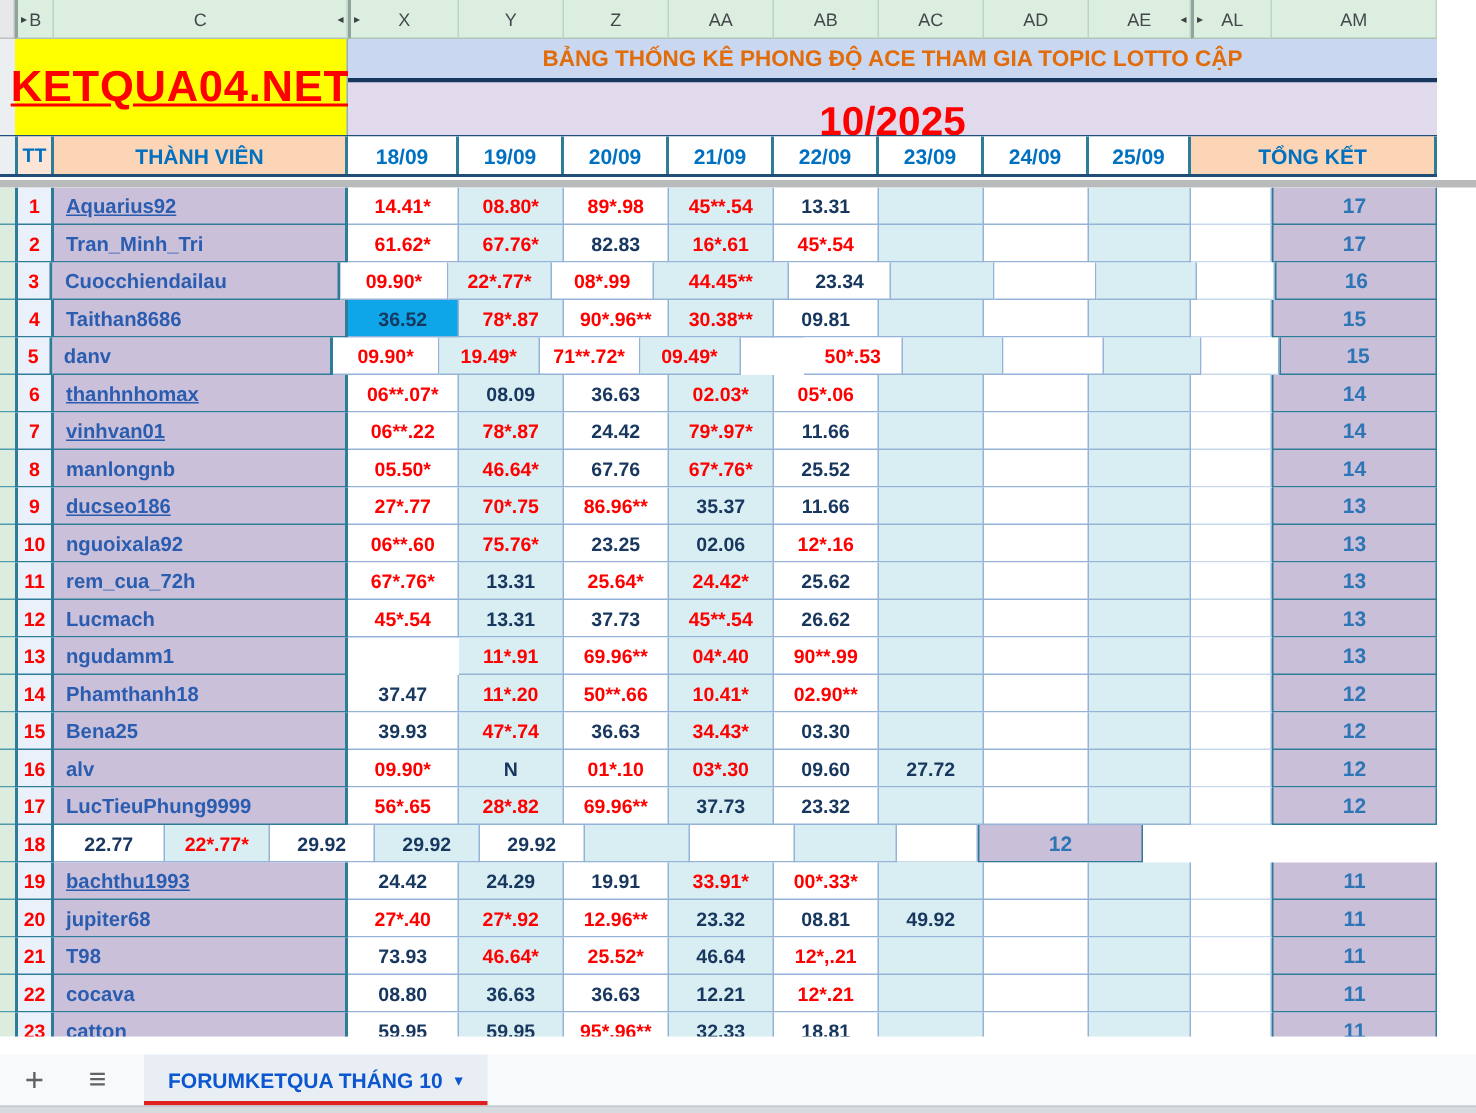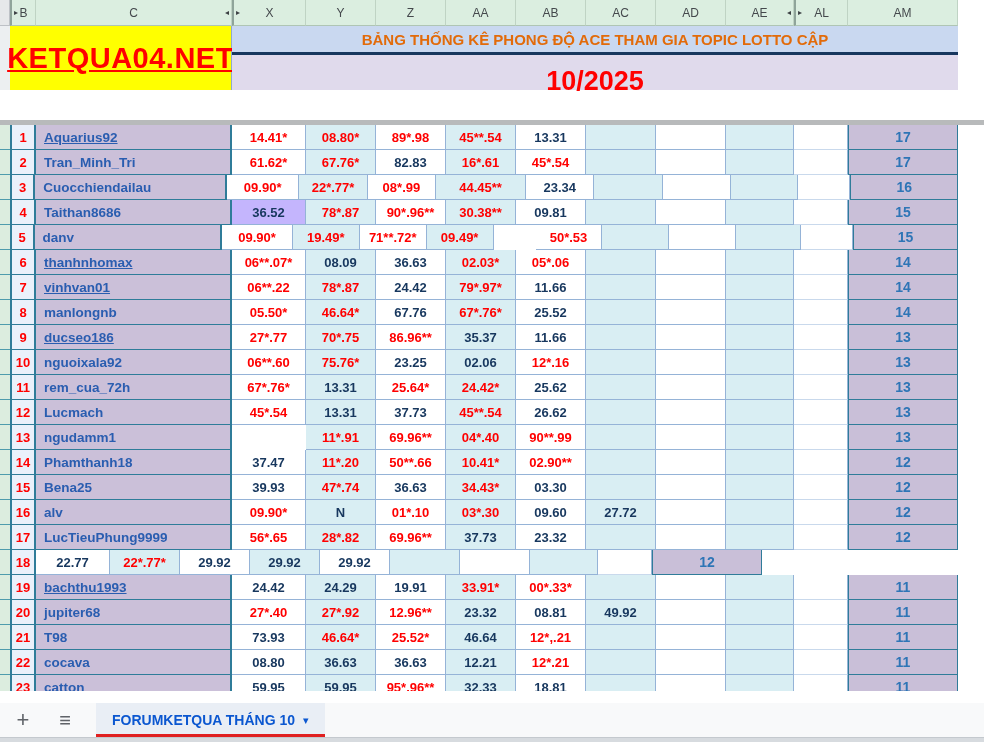--- a/index.html
+++ b/index.html
@@ -112,20 +112,35 @@
     <div id="banner-right">
       <div id="title-row">
         <span>BẢNG THỐNG KÊ PHONG ĐỘ ACE THAM GIA TOPIC  LOTTO CẬP</span>
       </div>
       <div id="month-row">
         <span>10/2025</span>
       </div>
     </div>
   </div>
 
+  <div id="theadrow">
+    <div class="hc" id="h-strip"></div>
+    <div class="hc" id="h-tt">TT</div>
+    <div class="hc" id="h-member">THÀNH VIÊN</div>
+
+    <div class="hc h-date" style="width: 74px;">18/09</div>
+      <div class="hc h-date" style="width: 70px;">19/09</div>
+      <div class="hc h-date" style="width: 70px;">20/09</div>
+      <div class="hc h-date" style="width: 70px;">21/09</div>
+      <div class="hc h-date" style="width: 70px;">22/09</div>
+      <div class="hc h-date" style="width: 70px;">23/09</div>
+      <div class="hc h-date" style="width: 70px;">24/09</div>
+      <div class="hc h-date" style="width: 68px;">25/09</div>
+      <div class="hc" id="h-total">TỔNG KẾT</div>
+  </div>
 
   <div id="freezediv"></div>
 
   <div id="gridbody">
       <div class="grow">
         <div class="cstrip"></div>
         <div class="ctt">1</div>
         <div class="cname">
           <span class="lnk">Aquarius92</span>
         </div>
@@ -173,21 +188,21 @@
         <div class="cval vn" style="width: 68px; background: var(--cyan);"></div>
         <div class="cal"></div>
         <div class="ctot">16</div>
       </div>
       <div class="grow">
         <div class="cstrip"></div>
         <div class="ctt">4</div>
         <div class="cname">
           <span>Taithan8686</span>
         </div>
-        <div class="cval vn" style="width: 74px; background: #c4b5fd;">36.52</div>
+        <div class="cval vn" style="width: 74px; background: #0ea5e9;">36.52</div>
         <div class="cval vr" style="width: 70px; background: var(--cyan);">78*.87</div>
         <div class="cval vr" style="width: 70px; background: rgb(255, 255, 255);">90*.96**</div>
         <div class="cval vr" style="width: 70px; background: var(--cyan);">30.38**</div>
         <div class="cval vn" style="width: 70px; background: rgb(255, 255, 255);">09.81</div>
         <div class="cval vn" style="width: 70px; background: var(--cyan);"></div>
         <div class="cval vn" style="width: 70px; background: rgb(255, 255, 255);"></div>
         <div class="cval vn" style="width: 68px; background: var(--cyan);"></div>
         <div class="cal"></div>
         <div class="ctot">15</div>
       </div>

